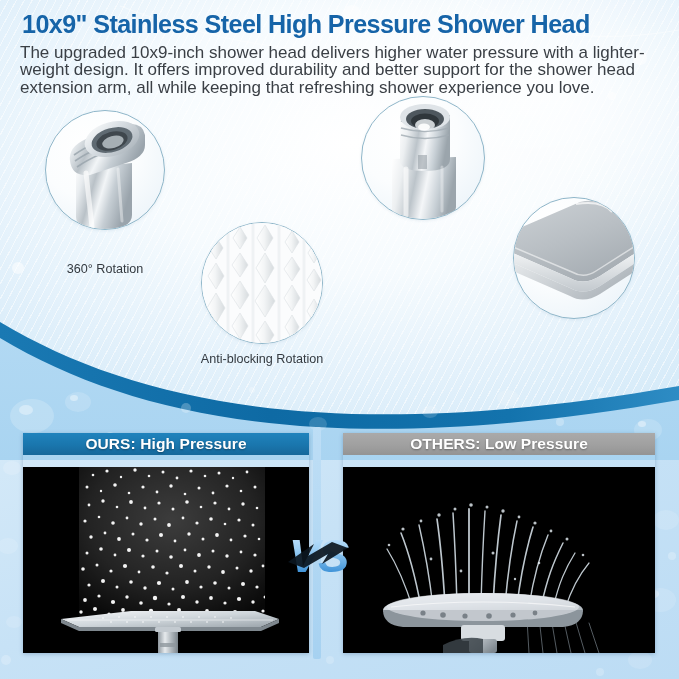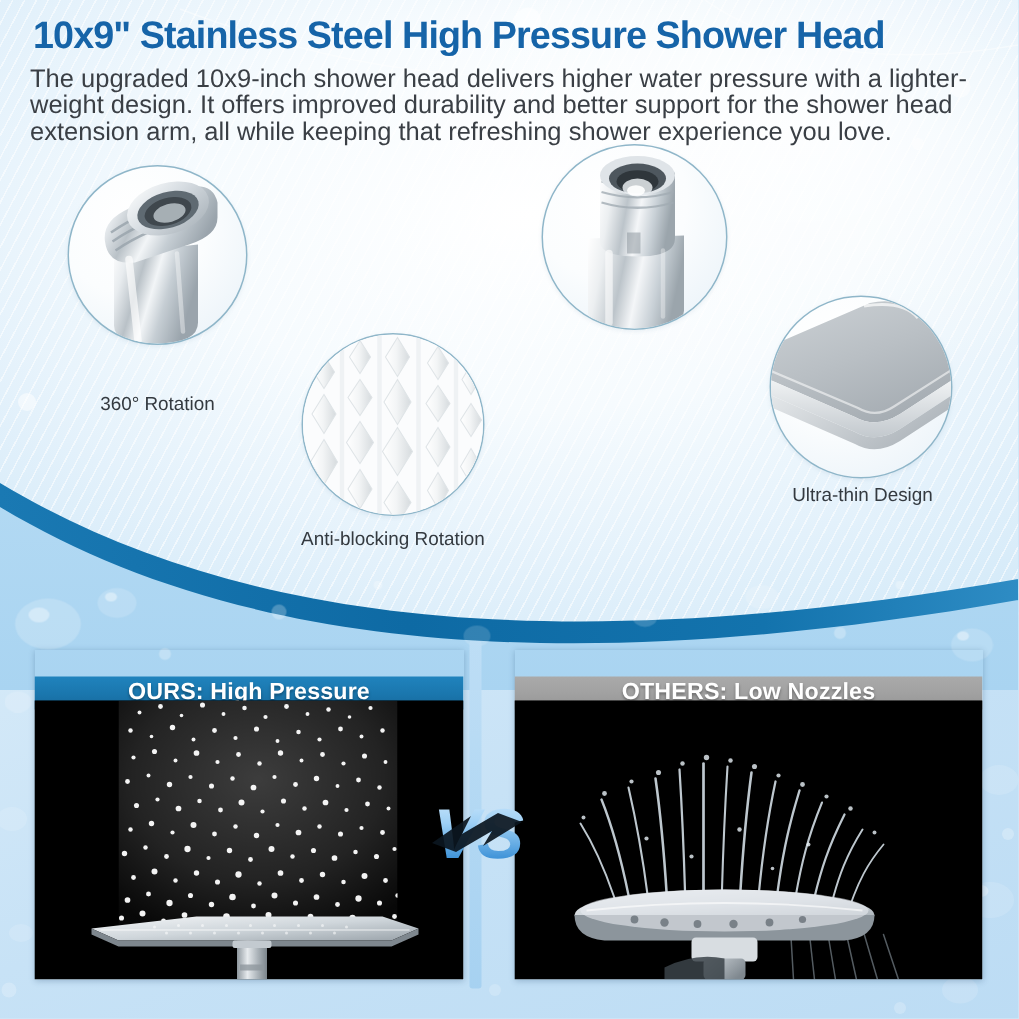--- a/index.html
+++ b/index.html
@@ -68,21 +68,20 @@
            box-shadow:0 1px 4px rgba(30,70,110,0.28); }
   .panel.left  { left:23px;  width:286px; }
   .panel.right { left:343px; width:312px; }
   .panel .bar {
     position:absolute; left:0; top:0; width:100%; height:22px;
     display:flex; align-items:center; justify-content:center;
     font-size:15.5px; font-weight:bold; color:#ffffff;
     letter-spacing:0.1px;
     text-shadow:0 1px 2px rgba(0,0,0,0.35);
     font-family:"Liberation Sans", sans-serif;
-    margin-top:18px;
   }
   .panel.left  .bar { background:linear-gradient(180deg,#2083bd 0%,#1a76ad 55%,#16689b 100%); }
   .panel.right .bar { background:linear-gradient(180deg,#aaaaaa 0%,#a0a0a0 55%,#949494 100%); }
   .panel .stage {
     position:absolute; left:0; top:34px; width:100%; height:186px;
     background:#000; overflow:hidden;
   }
 
   
   .divider {
@@ -285,21 +284,20 @@
         <path d="M-8 36 L66 4 Q84 0 96 10 L126 38 L126 52 L86 78 Q70 88 56 80 L-8 52 Z" fill="url(#plate)"></path>
 
         <path d="M-8 52 L56 80 Q70 88 86 78 L126 52 L126 62 L86 88 Q70 98 56 90 L-8 62 Z" fill="url(#edge)"></path>
 
         <path d="M-8 62 L56 90 Q70 98 86 88 L126 62 L126 70 L86 96 Q70 106 56 98 L-8 70 Z" fill="url(#side)"></path>
 
         <path d="M62 6 Q88 2 98 14" stroke="#ffffff" stroke-width="2" fill="none" opacity="0.7"></path>
         <path d="M-8 46 L58 74 Q70 81 82 73 L126 45" stroke="#ffffff" stroke-width="1.5" fill="none" opacity="0.55"></path>
       </svg>
     </div>
-    <div class="cap" style="left:-8px; top:126px; width:140px;">Ultra-thin Design</div>
   </div>
 
   <svg class="wave" viewBox="0 0 679 160" preserveAspectRatio="none">
     <defs>
       <linearGradient id="wg" x1="0" y1="0" x2="1" y2="0">
         <stop offset="0%" stop-color="#1a79b3"></stop>
         <stop offset="40%" stop-color="#0e6aa4"></stop>
         <stop offset="75%" stop-color="#1373ad"></stop>
         <stop offset="100%" stop-color="#2e8cc4"></stop>
       </linearGradient>
@@ -538,21 +536,21 @@
         <path d="M44 153 L250 153" stroke="#ffffff" stroke-width="1" opacity="0.5"></path>
 
         <rect x="135" y="160" width="20" height="26" fill="url(#pipeG)"></rect>
         <rect x="132" y="160" width="26" height="5" rx="1.5" fill="#c3cad0"></rect>
         <rect x="137" y="176" width="16" height="4" fill="#8e979e" opacity="0.8"></rect>
       </svg>
     </div>
   </div>
 
   <div class="panel right">
-    <div class="bar">OTHERS: Low Nozzles</div>
+    <div class="bar">OTHERS: Low Pressure</div>
     <div class="stage">
       <svg viewBox="0 0 312 186" width="312" height="186">
         <defs>
           <linearGradient id="rhead" x1="0" y1="0" x2="0.4" y2="1">
             <stop offset="0%" stop-color="#f0f3f5"></stop>
             <stop offset="45%" stop-color="#d2d8dd"></stop>
             <stop offset="100%" stop-color="#99a2a9"></stop>
           </linearGradient>
           <linearGradient id="handG" x1="0" y1="0" x2="1" y2="0.6">
             <stop offset="0%" stop-color="#cfd5da"></stop>

